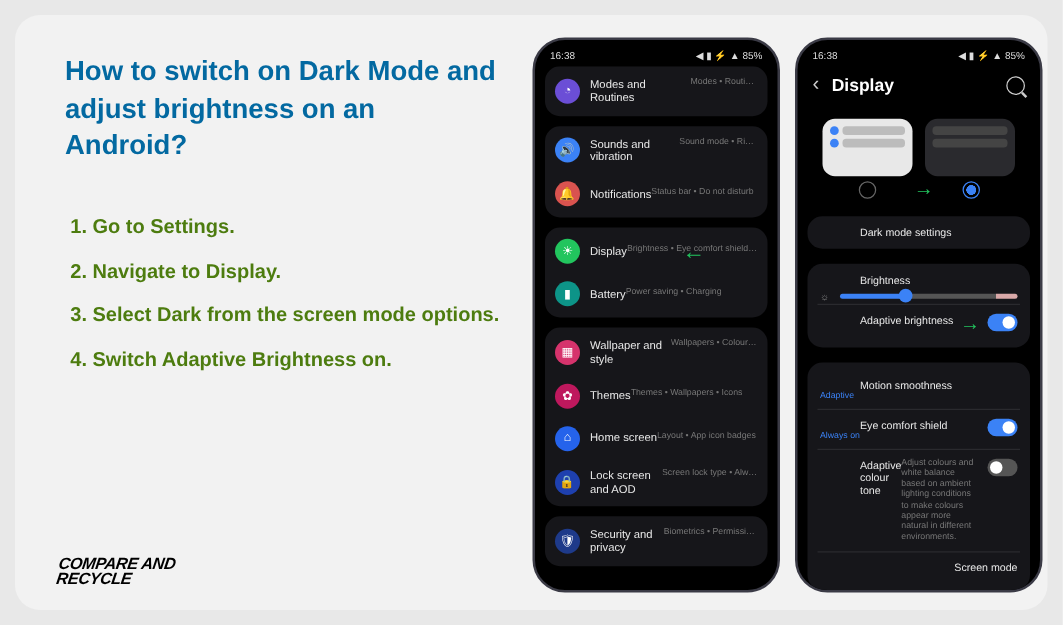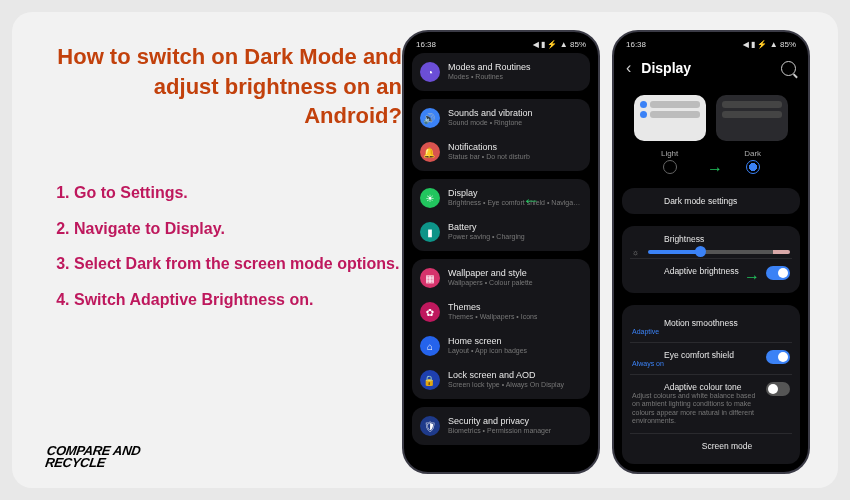--- a/index.html
+++ b/index.html
@@ -20,30 +20,29 @@
     display: flex;
   }
   .left {
     width: 400px;
     padding: 30px 10px 0 40px;
     box-sizing: border-box;
   }
   .heading {
     font-size: 22px;
     font-weight: 800;
-    color: #c2410c;
-    margin: 0 0 51px 0;
+    color: #0369a1;
+    margin: 0 0 40px 0;
     line-height: 1.35;
-    text-align: right;
   }
   .steps {
     margin: 0;
     padding-left: 22px;
     font-weight: 700;
-    color: #be185d;
+    color: #4d7c0f;
   }
   .steps li {
     font-size: 16px;
     margin-bottom: 14px;
     line-height: 1.35;
   }
   .logo {
     position: absolute;
     left: 28px;
     bottom: 18px;
@@ -51,21 +50,21 @@
     font-weight: 900;
     font-size: 13px;
     text-transform: uppercase;
     letter-spacing: -0.3px;
     line-height: 0.95;
     transform: skewX(-8deg);
   }
   .logo span { display: block; padding-left: 6px; }
   .phones {
     position: absolute;
-    right: 28px;
+    right: 4px;
     top: 18px;
     display: flex;
     gap: 12px;
   }
   .phone {
     width: 194px;
     height: 440px;
     background: #000;
     border-radius: 26px;
     border: 2px solid #3b3b46;
@@ -130,21 +129,21 @@
     width: 20px;
     height: 20px;
     border-radius: 50%;
     display: flex;
     align-items: center;
     justify-content: center;
     font-size: 10px;
     color: #fff;
     flex-shrink: 0;
   }
-  .txt { display: flex; flex-direction: column; line-height: 1.2; min-width: 0; }
+  .txt { display: flex; flex-direction: row; line-height: 1.2; min-width: 0; }
   .row-title { font-size: 9px; color: #e8e8e8; }
   .row-sub { font-size: 7px; color: #777; white-space: nowrap; overflow: hidden; text-overflow: ellipsis; }
   .arrow {
     position: absolute;
     right: 50px;
     font-size: 18px;
     color: #22c55e;
     font-weight: bold;
   }
   
@@ -390,24 +389,20 @@
           <div class="tc-row">
               <div class="tc-dot"></div>
               <div class="tc-bar" style="flex:1"></div>
             </div>
         </div>
         <div class="tc tc-dark">
           <div class="tc-bar"></div>
             <div class="tc-bar"></div>
         </div>
       </div>
-      <div class="themelabels">
-        <span>Light</span>
-        <span>Dark</span>
-      </div>
       <div class="radiorow">
         <div class="radio"></div>
         <span class="radarrow">→</span>
         <div class="radio sel"></div>
       </div>
 
       <div class="section" style="padding:8px 10px">
         <div class="slabel">Dark mode settings</div>
       </div>
 
@@ -432,26 +427,26 @@
         <div class="divider"></div>
         <div class="section-row">
           <div style="display:flex;flex-direction:column">
             <span class="slabel">Eye comfort shield</span>
             <span class="ssub">Always on</span>
           </div>
           <div class="toggle on"></div>
         </div>
         <div class="divider"></div>
         <div class="section-row">
-          <div style="display:flex;flex-direction:column;flex:1;padding-right:6px">
+          <div style="display:flex;flex-direction:row;flex:1;padding-right:6px">
             <span class="slabel">Adaptive colour tone</span>
             <span class="ssub gray" style="white-space:normal;line-height:1.2">Adjust colours and white balance based on ambient lighting conditions to make colours appear more natural in different environments.</span>
           </div>
           <div class="toggle off"></div>
         </div>
         <div class="divider"></div>
-        <div class="section-row" style="flex-direction:column;align-items:center">
+        <div class="section-row" style="flex-direction:column;align-items:flex-end">
           <span class="slabel">Screen mode</span>
         </div>
       </div>
     </div>
   </div>
 </div>
 
 </body></html>

